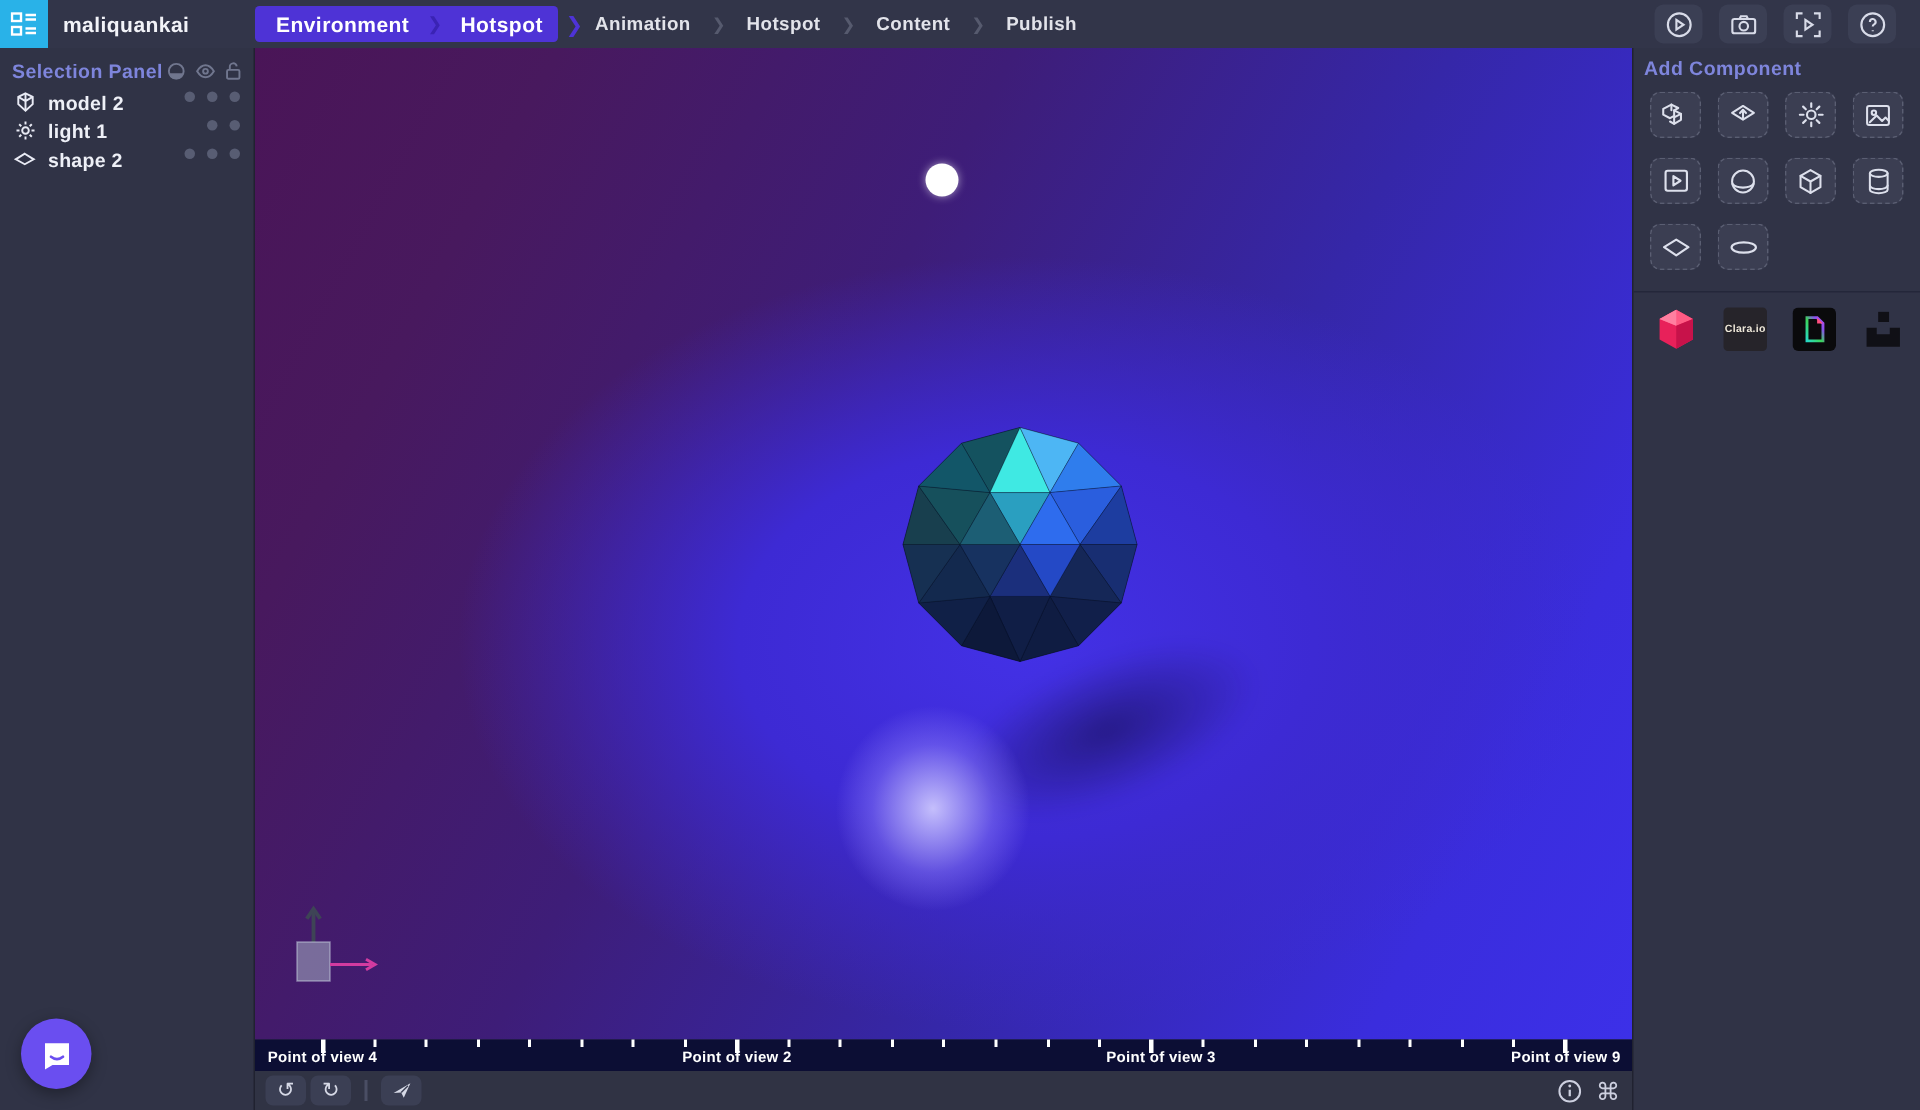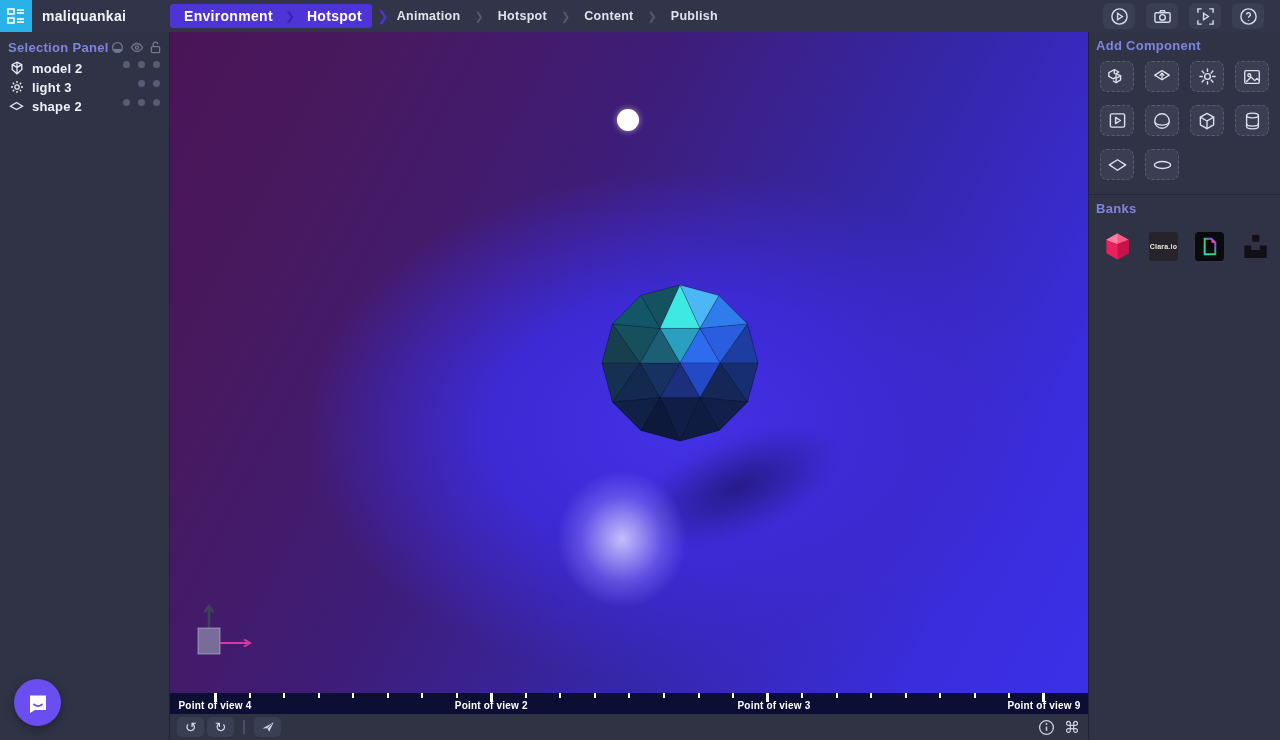--- a/index.html
+++ b/index.html
@@ -198,21 +198,21 @@
       </span>
     </div>
 
     <div class="row">
       <span class="row-icon">
         <svg width="14" height="14" viewBox="0 0 14 14">
           <circle cx="7" cy="7" r="2.2"></circle>
           <path d="M7 1v2M7 11v2M1 7h2M11 7h2M2.8 2.8l1.4 1.4M9.8 9.8l1.4 1.4M11.2 2.8L9.8 4.2M4.2 9.8l-1.4 1.4"></path>
         </svg>
       </span>
-      <span class="row-label">light 3</span>
+      <span class="row-label">light 1</span>
       <span class="dots">
         <span class="dot"></span>
         <span class="dot"></span>
       </span>
     </div>
 
     <div class="row">
       <span class="row-icon">
         <svg width="15" height="14" viewBox="0 0 15 14">
           <path d="M7.5 3.5l6 3.7-6 3.3-6-3.3z"></path>
@@ -391,21 +391,20 @@
         </svg>
       </button>
       <button class="comp-btn">
         <svg width="21" height="16" viewBox="0 0 22 16">
           <ellipse cx="11" cy="8" rx="8.5" ry="3.6"></ellipse>
         </svg>
       </button>
     </div>
 
     <div class="rp-sep"></div>
-    <div class="rp-title panel-title">Banks</div>
 
     <div class="banks-row">
       <button class="bank">
         <svg width="29" height="29" viewBox="0 0 30 30">
           <polygon points="15,1.5 26.5,8 26.5,22 15,28.5 3.5,22 3.5,8" fill="#e8215a"></polygon>
           <polygon points="15,1.5 26.5,8 15,12.5 3.5,8" fill="#ff5b84"></polygon>
           <polygon points="15,12.5 26.5,8 26.5,22 15,28.5" fill="#c7124a"></polygon>
           <polygon points="15,1.5 15,12.5 3.5,8" fill="#ff7fa0"></polygon>
         </svg>
       </button>

